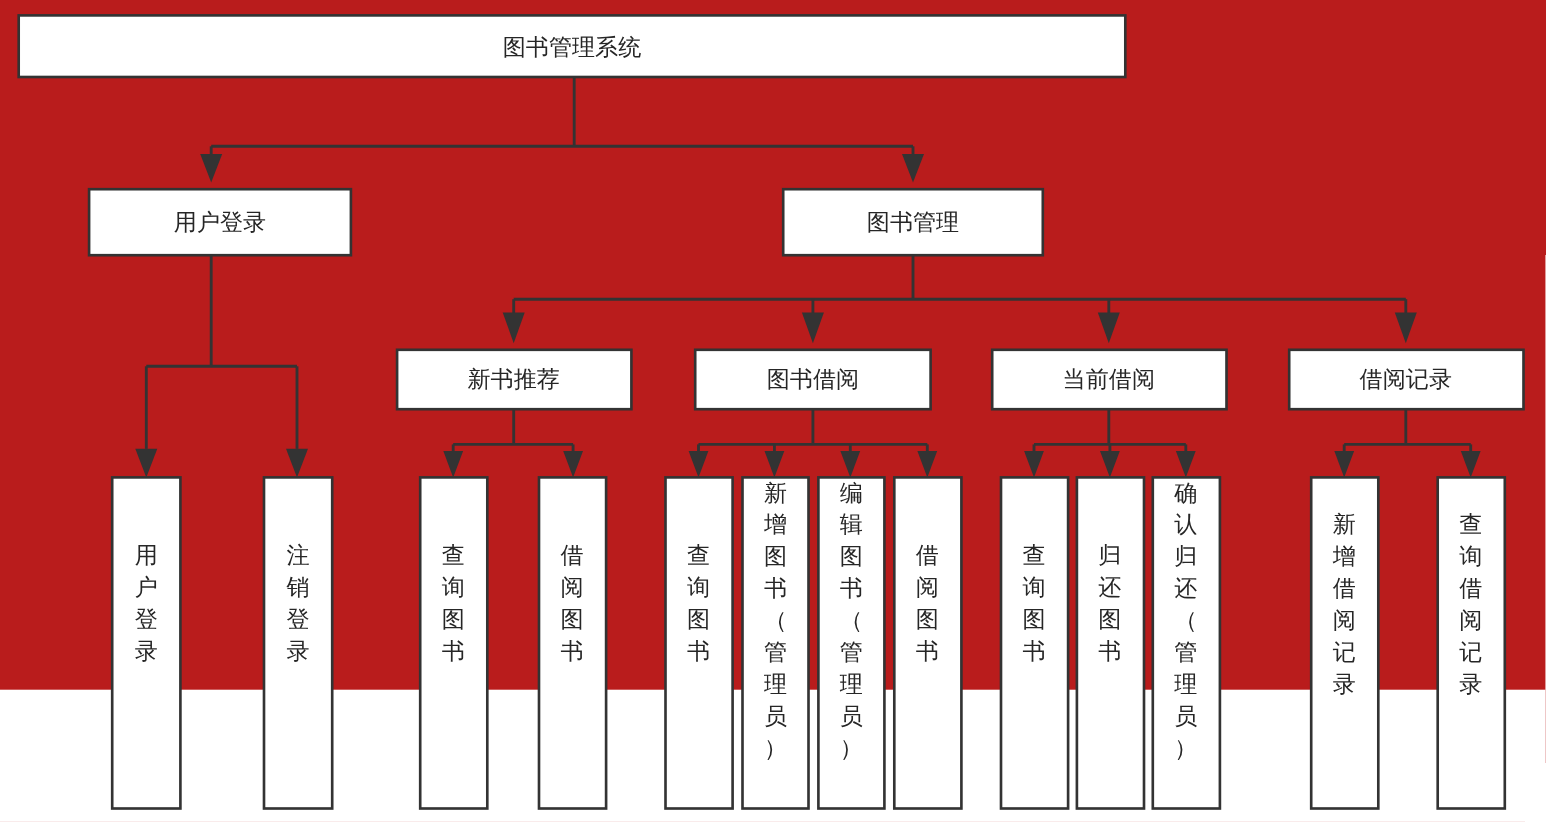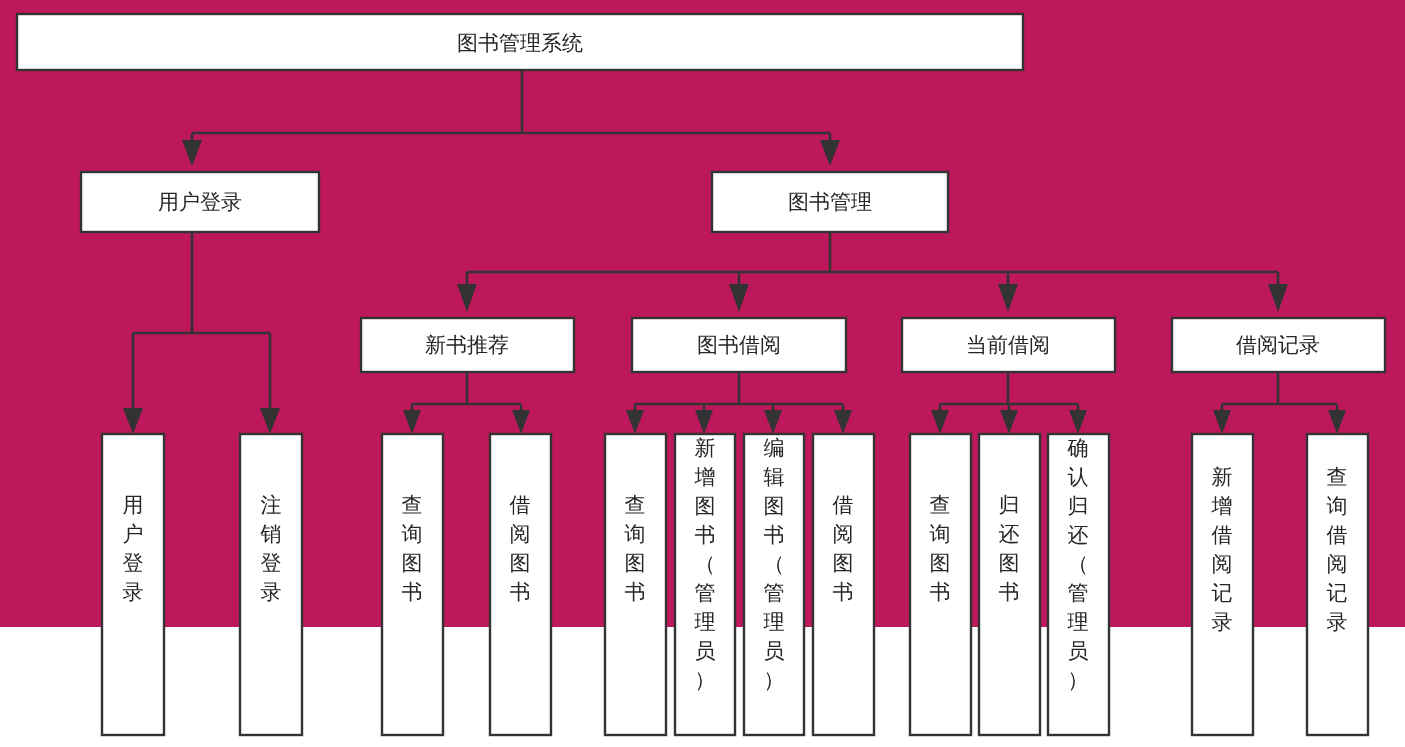--- a/index.html
+++ b/index.html
@@ -11,21 +11,21 @@
   body {
     width: 1405px;
     height: 747px;
     overflow: hidden;
     font-family: "DejaVu Sans", "Liberation Sans", sans-serif;
   }
   #diagram-root {
     position: relative;
     width: 1405px;
     height: 627px;
-    background: #be185d;
+    background: #b91c1c;
   }
   svg#tree-svg {
     position: absolute;
     left: 0;
     top: 0;
     width: 1405px;
     height: 747px;
     display: block;
   }
   .node-box {

